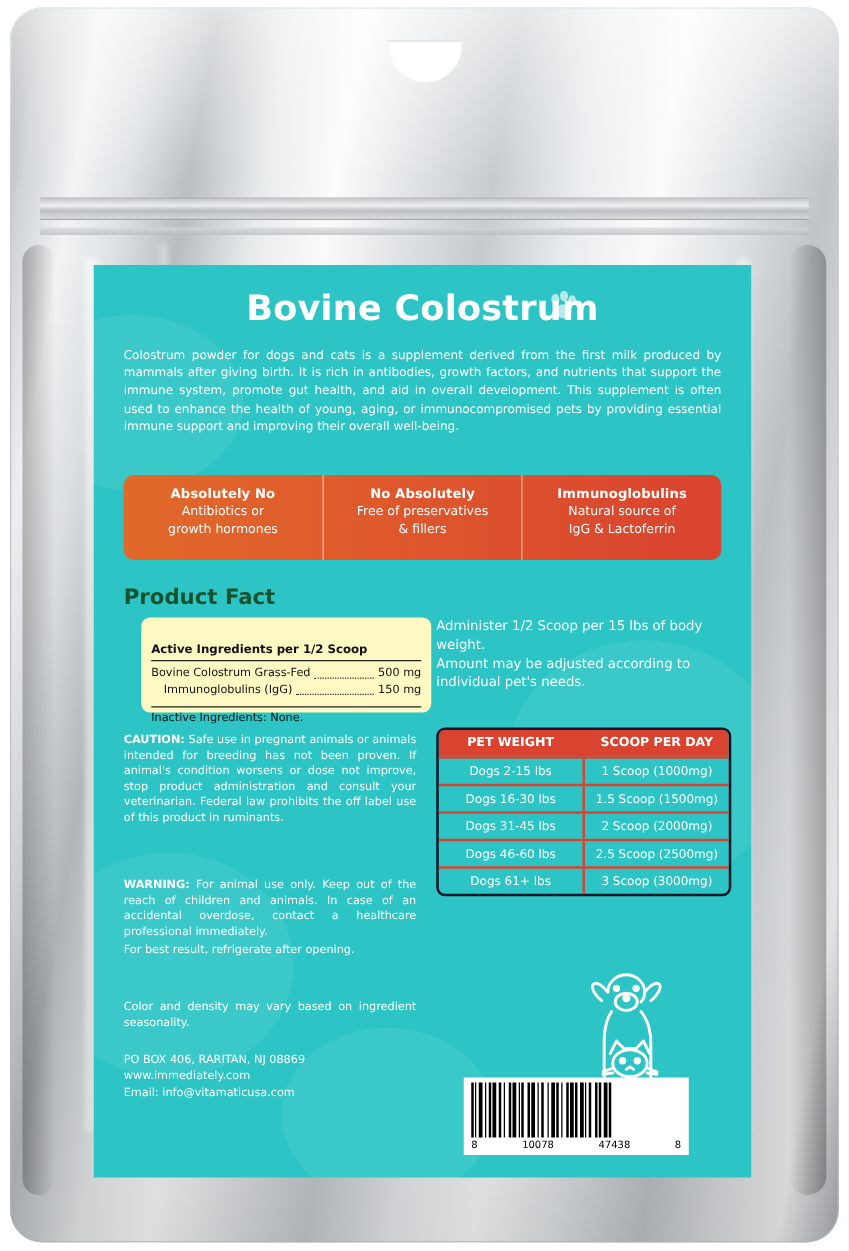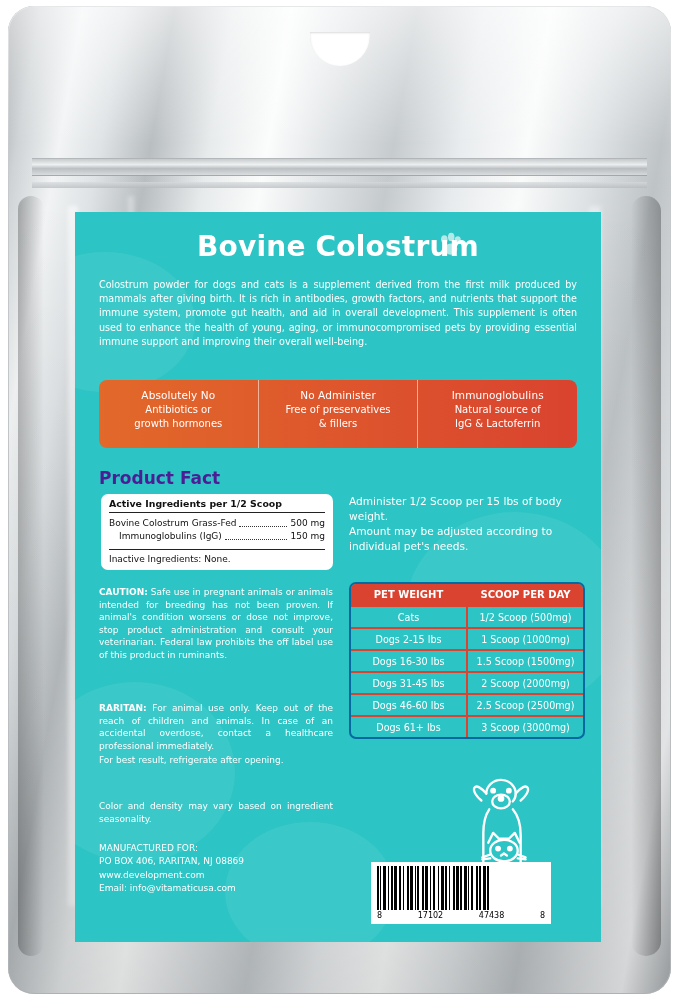--- a/index.html
+++ b/index.html
@@ -72,30 +72,30 @@
   }
 
   
   .claims{
     position:absolute;left:24px;top:168px;width:478px;height:68px;
     background:linear-gradient(90deg,#e2692a,#d9432f);
     border-radius:8px;display:flex;
   }
   .claim{flex:1;color:#fff;text-align:center;padding-top:9px;}
   .claim + .claim{border-left:1px solid rgba(255,255,255,.55);}
-  .claim b{display:block;font-size:10.5px;font-weight:normal;letter-spacing:.1px;}
+  .claim b{display:block;font-size:10.5px;font-weight:bold;letter-spacing:.1px;}
   .claim span{display:block;font-size:10px;line-height:13.5px;margin-top:2px;}
 
-  .h2{font-size:17px;font-weight:bold;color:#4c1d95;}
+  .h2{font-size:17px;font-weight:bold;color:#14532d;}
   .pf-h{position:absolute;left:24px;top:256px;}
   .du-h{position:absolute;left:274px;top:256px;}
 
   .factbox{
-    position:absolute;left:26px;top:282px;width:232px;height:76px;
-    background:#ffffff;border-radius:7px;padding:4px 8px;box-sizing:border-box;
+    position:absolute;left:38px;top:282px;width:232px;height:76px;
+    background:#fef9c3;border-radius:7px;padding:20px 8px;box-sizing:border-box;
   }
   .factbox .ai{font-size:9.4px;font-weight:bold;color:#111;}
   .rule{height:1px;background:#222;margin:3px 0 4px;}
   .frow{font-size:9px;color:#111;display:flex;justify-content:flex-end;line-height:13px;}
   .frow .dots{flex:1;margin:0 3px;border-bottom:1px dotted #333;transform:translateY(-3px);}
   .finact{font-size:9px;color:#111;margin-top:4px;}
 
   .dir{
     position:absolute;left:274px;top:282px;width:232px;
     font-size:10.6px;line-height:15px;color:#ffffff;
@@ -107,21 +107,21 @@
     font-size:9px;line-height:12.6px;text-align:justify;
   }
   .caution{top:374px;}
   .warning{top:490px;}
   .colorNote{top:588px;}
   .mfg{top:630px;line-height:13.4px;text-align:left;}
   .caution b,.warning b{font-weight:bold;}
 
   
   .tbl{position:absolute;left:274px;top:370px;width:232px;
-       border:2px solid #0369a1;border-radius:7px;overflow:hidden;background:#2cc4c4;}
+       border:2px solid #0f172a;border-radius:7px;overflow:hidden;background:#2cc4c4;}
   .trow{display:flex;}
   .trow > div{flex:1;text-align:center;font-size:9.6px;color:#ffffff;padding:4.5px 2px;}
   .trow > div:first-child{border-right:2px solid #d9432f;}
   .thead > div{background:#d9432f;font-weight:bold;font-size:10px;padding:5px 2px;}
   .tbody .trow{border-top:2px solid #d9432f;}
 
   
   .mascot{position:absolute;left:368px;top:560px;width:118px;height:110px;}
   
   .barcode{position:absolute;left:296px;top:650px;width:180px;height:62px;background:#fff;padding:4px 6px 2px;box-sizing:border-box;}
@@ -164,21 +164,21 @@
 
     <div class="intro">Colostrum powder for dogs and cats is a supplement derived from the first milk produced by mammals after giving birth. It is rich in antibodies, growth factors, and nutrients that support the immune system, promote gut health, and aid in overall development. This supplement is often used to enhance the health of young, aging, or immunocompromised pets by providing essential immune support and improving their overall well-being.</div>
 
     <div class="claims">
       <div class="claim">
         <b>Absolutely No</b>
         <span style="white-space:pre-line">Antibiotics or
 growth hormones</span>
       </div>
       <div class="claim">
-        <b>No Administer</b>
+        <b>No Absolutely</b>
         <span style="white-space:pre-line">Free of preservatives
 &amp; fillers</span>
       </div>
       <div class="claim">
         <b>Immunoglobulins</b>
         <span style="white-space:pre-line">Natural source of
 IgG &amp; Lactoferrin</span>
       </div>
     </div>
 
@@ -206,24 +206,20 @@
       <span>Amount may be adjusted according to individual pet's needs.</span>
     </div>
 
     <div class="tbl">
       <div class="trow thead">
         <div>PET WEIGHT</div>
         <div>SCOOP PER DAY</div>
       </div>
       <div class="tbody">
         <div class="trow">
-          <div>Cats</div>
-          <div>1/2 Scoop (500mg)</div>
-        </div>
-        <div class="trow">
           <div>Dogs 2-15 lbs</div>
           <div>1 Scoop (1000mg)</div>
         </div>
         <div class="trow">
           <div>Dogs 16-30 lbs</div>
           <div>1.5 Scoop (1500mg)</div>
         </div>
         <div class="trow">
           <div>Dogs 31-45 lbs</div>
           <div>2 Scoop (2000mg)</div>
@@ -237,30 +233,29 @@
           <div>3 Scoop (3000mg)</div>
         </div>
       </div>
     </div>
 
     <div class="caution">
       <b>CAUTION:</b><span> Safe use in pregnant animals or animals intended for breeding has not been proven. If animal's condition worsens or dose not improve, stop product administration and consult your veterinarian. Federal law prohibits the off label use of this product in ruminants.</span>
     </div>
 
     <div class="warning">
-      <b>RARITAN:</b><span> For animal use only. Keep out of the reach of children and animals. In case of an accidental overdose, contact a healthcare professional immediately.</span>
+      <b>WARNING:</b><span> For animal use only. Keep out of the reach of children and animals. In case of an accidental overdose, contact a healthcare professional immediately.</span>
       <div style="margin-top:2px">For best result, refrigerate after opening.</div>
     </div>
 
     <div class="colorNote">Color and density may vary based on ingredient seasonality.</div>
 
     <div class="mfg">
-      <div>MANUFACTURED FOR:</div>
       <div>PO BOX 406, RARITAN, NJ 08869</div>
-      <div>www.development.com</div>
+      <div>www.immediately.com</div>
       <div>Email: info@vitamaticusa.com</div>
     </div>
 
     <svg class="mascot" viewBox="0 0 120 112">
       <g fill="none" stroke="#ffffff" stroke-width="2.4" stroke-linecap="round" stroke-linejoin="round">
 
         <path d="M44 22c0-8 7-14 15-14s15 6 15 14c0 3-1 6-3 8"></path>
         <path d="M44 22c-5-6-10-9-12-6-2 3 2 9 7 13"></path>
         <path d="M74 22c5-6 10-9 12-6 2 3-2 9-7 13"></path>
         <ellipse cx="59" cy="30" rx="9" ry="7"></ellipse>
@@ -338,20 +333,20 @@
           <i style="width:2px"></i>
           <i style="width:1px;background:transparent"></i>
         <i style="width:2px"></i>
           <i style="width:2px;background:transparent"></i>
           <i style="width:3px"></i>
         <i style="width:1px;background:transparent"></i>
           <i style="width:2px"></i>
       </div>
       <div class="bcnums">
         <span>8</span>
-        <span>17102</span>
+        <span>10078</span>
         <span>47438</span>
         <span>8</span>
       </div>
     </div>
 
   </div>
 </div>
 
 </body></html>

